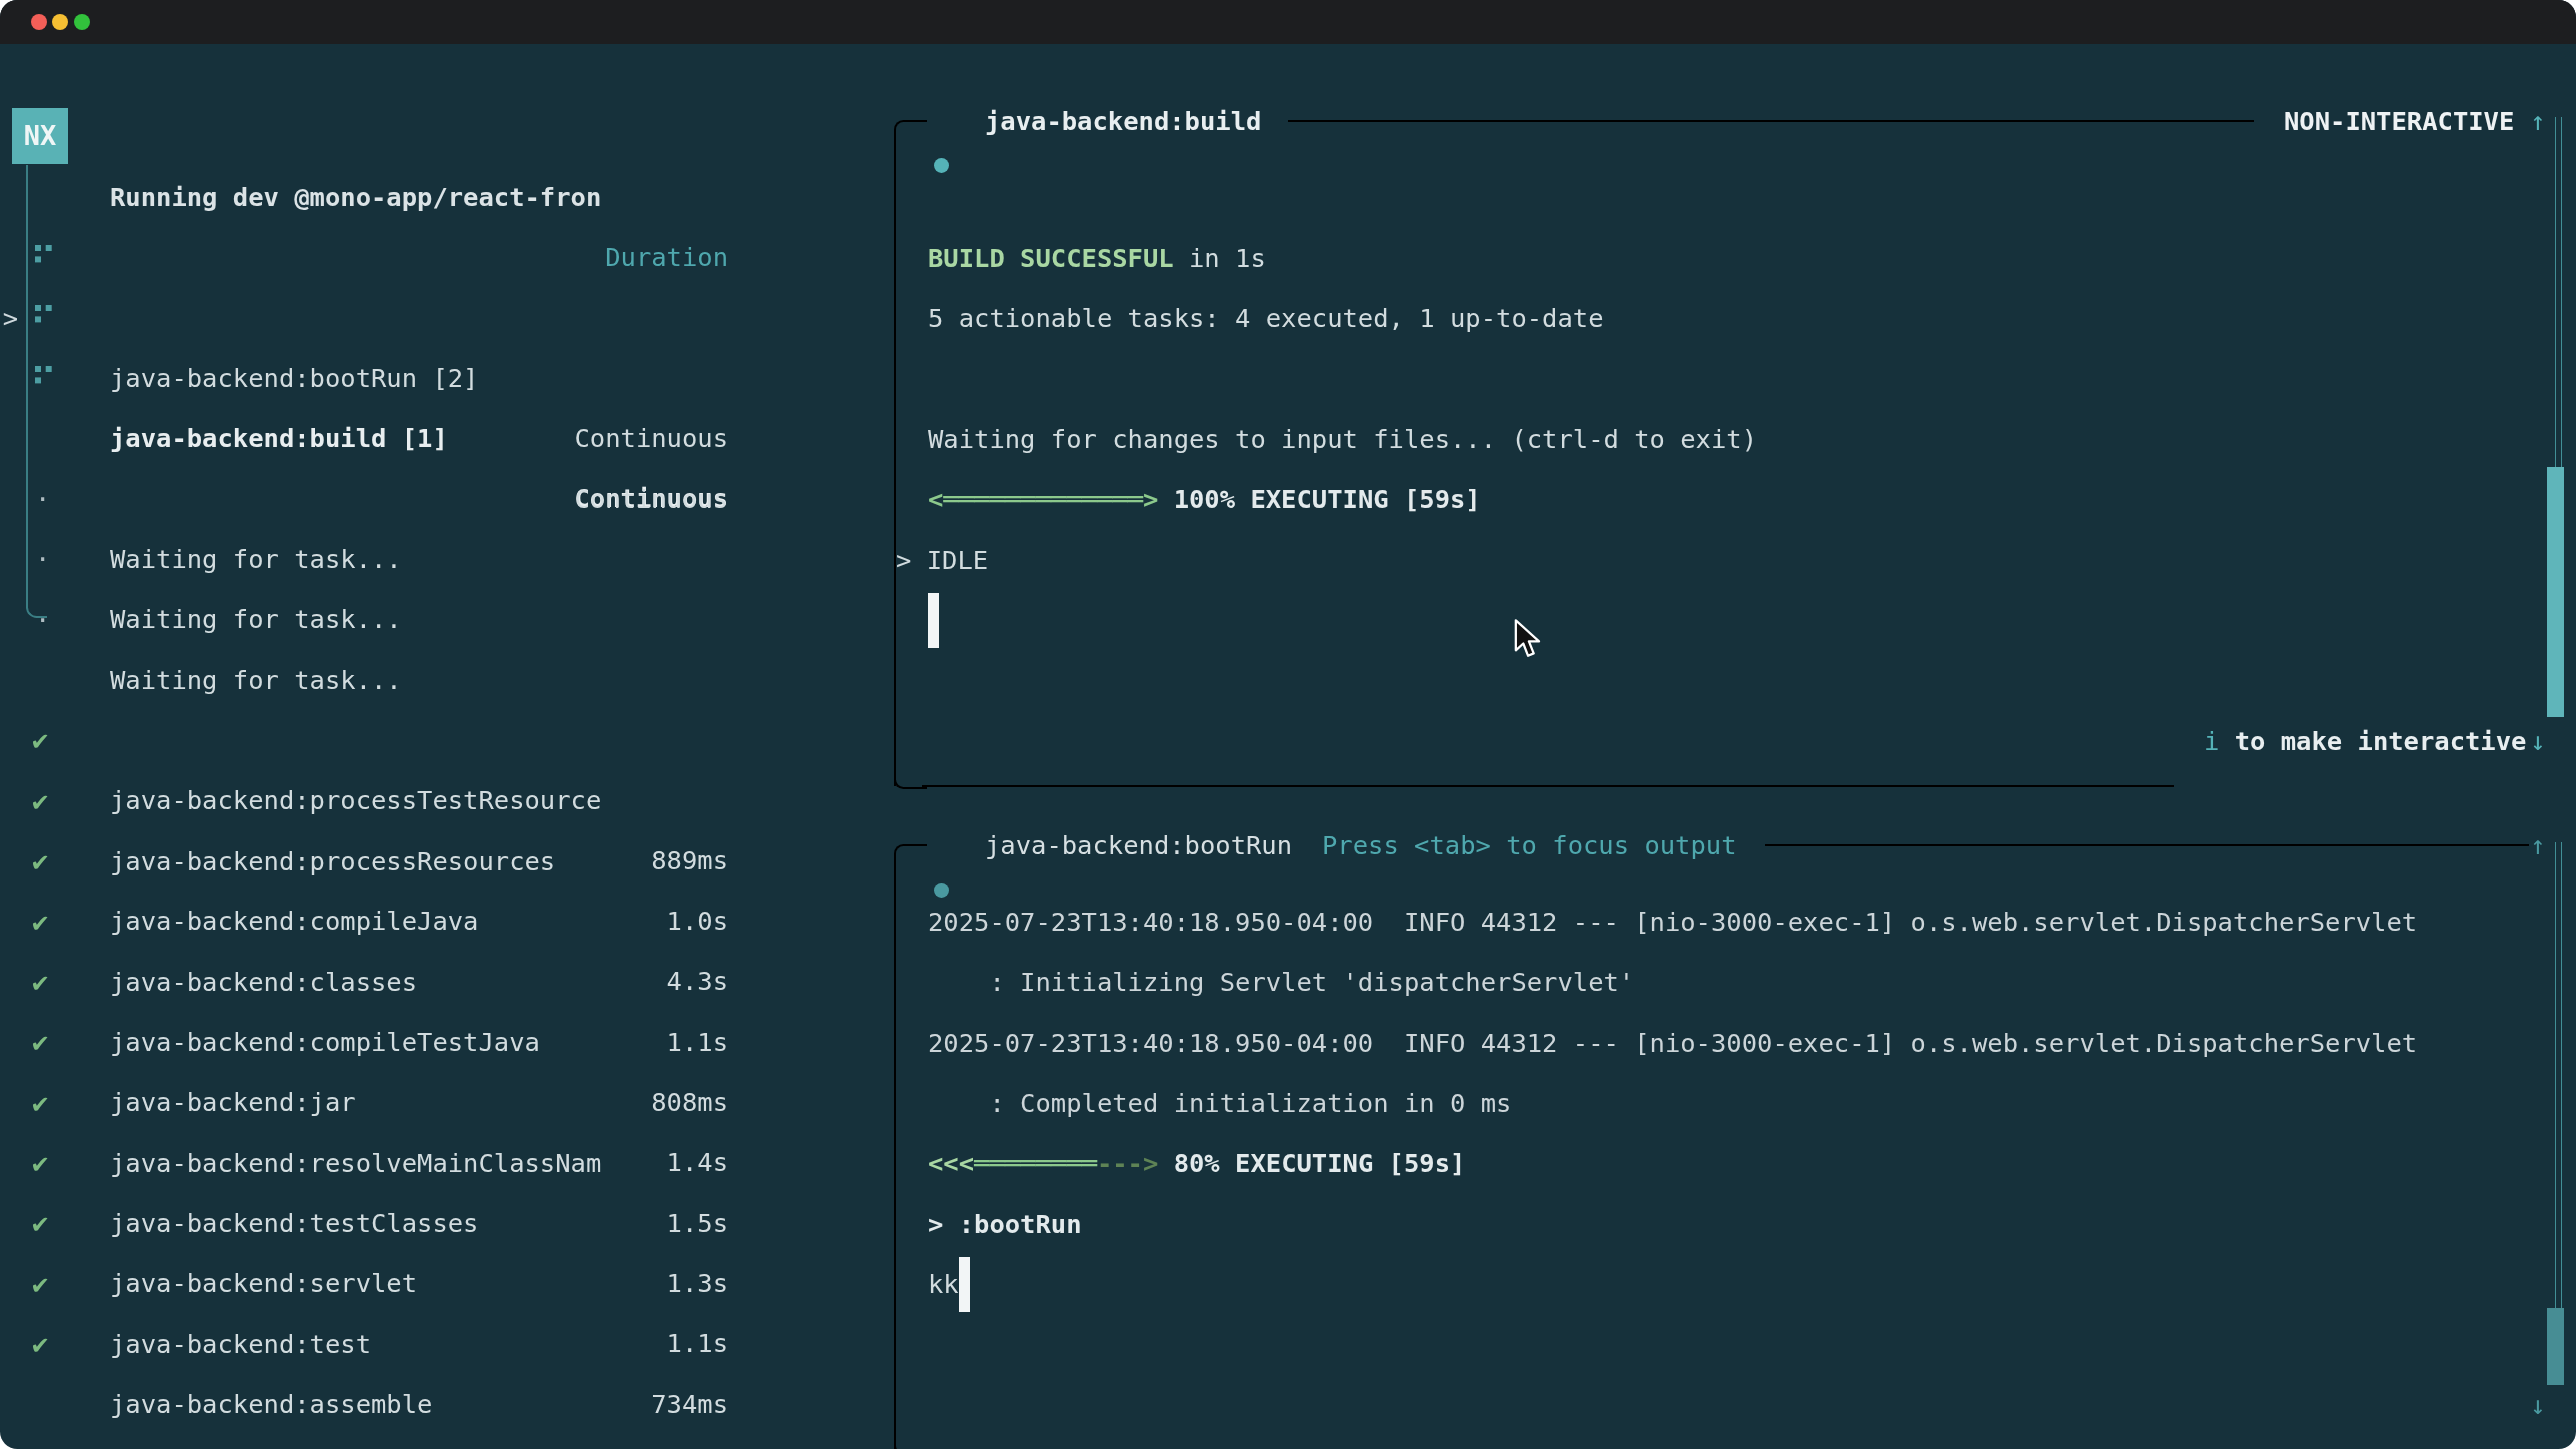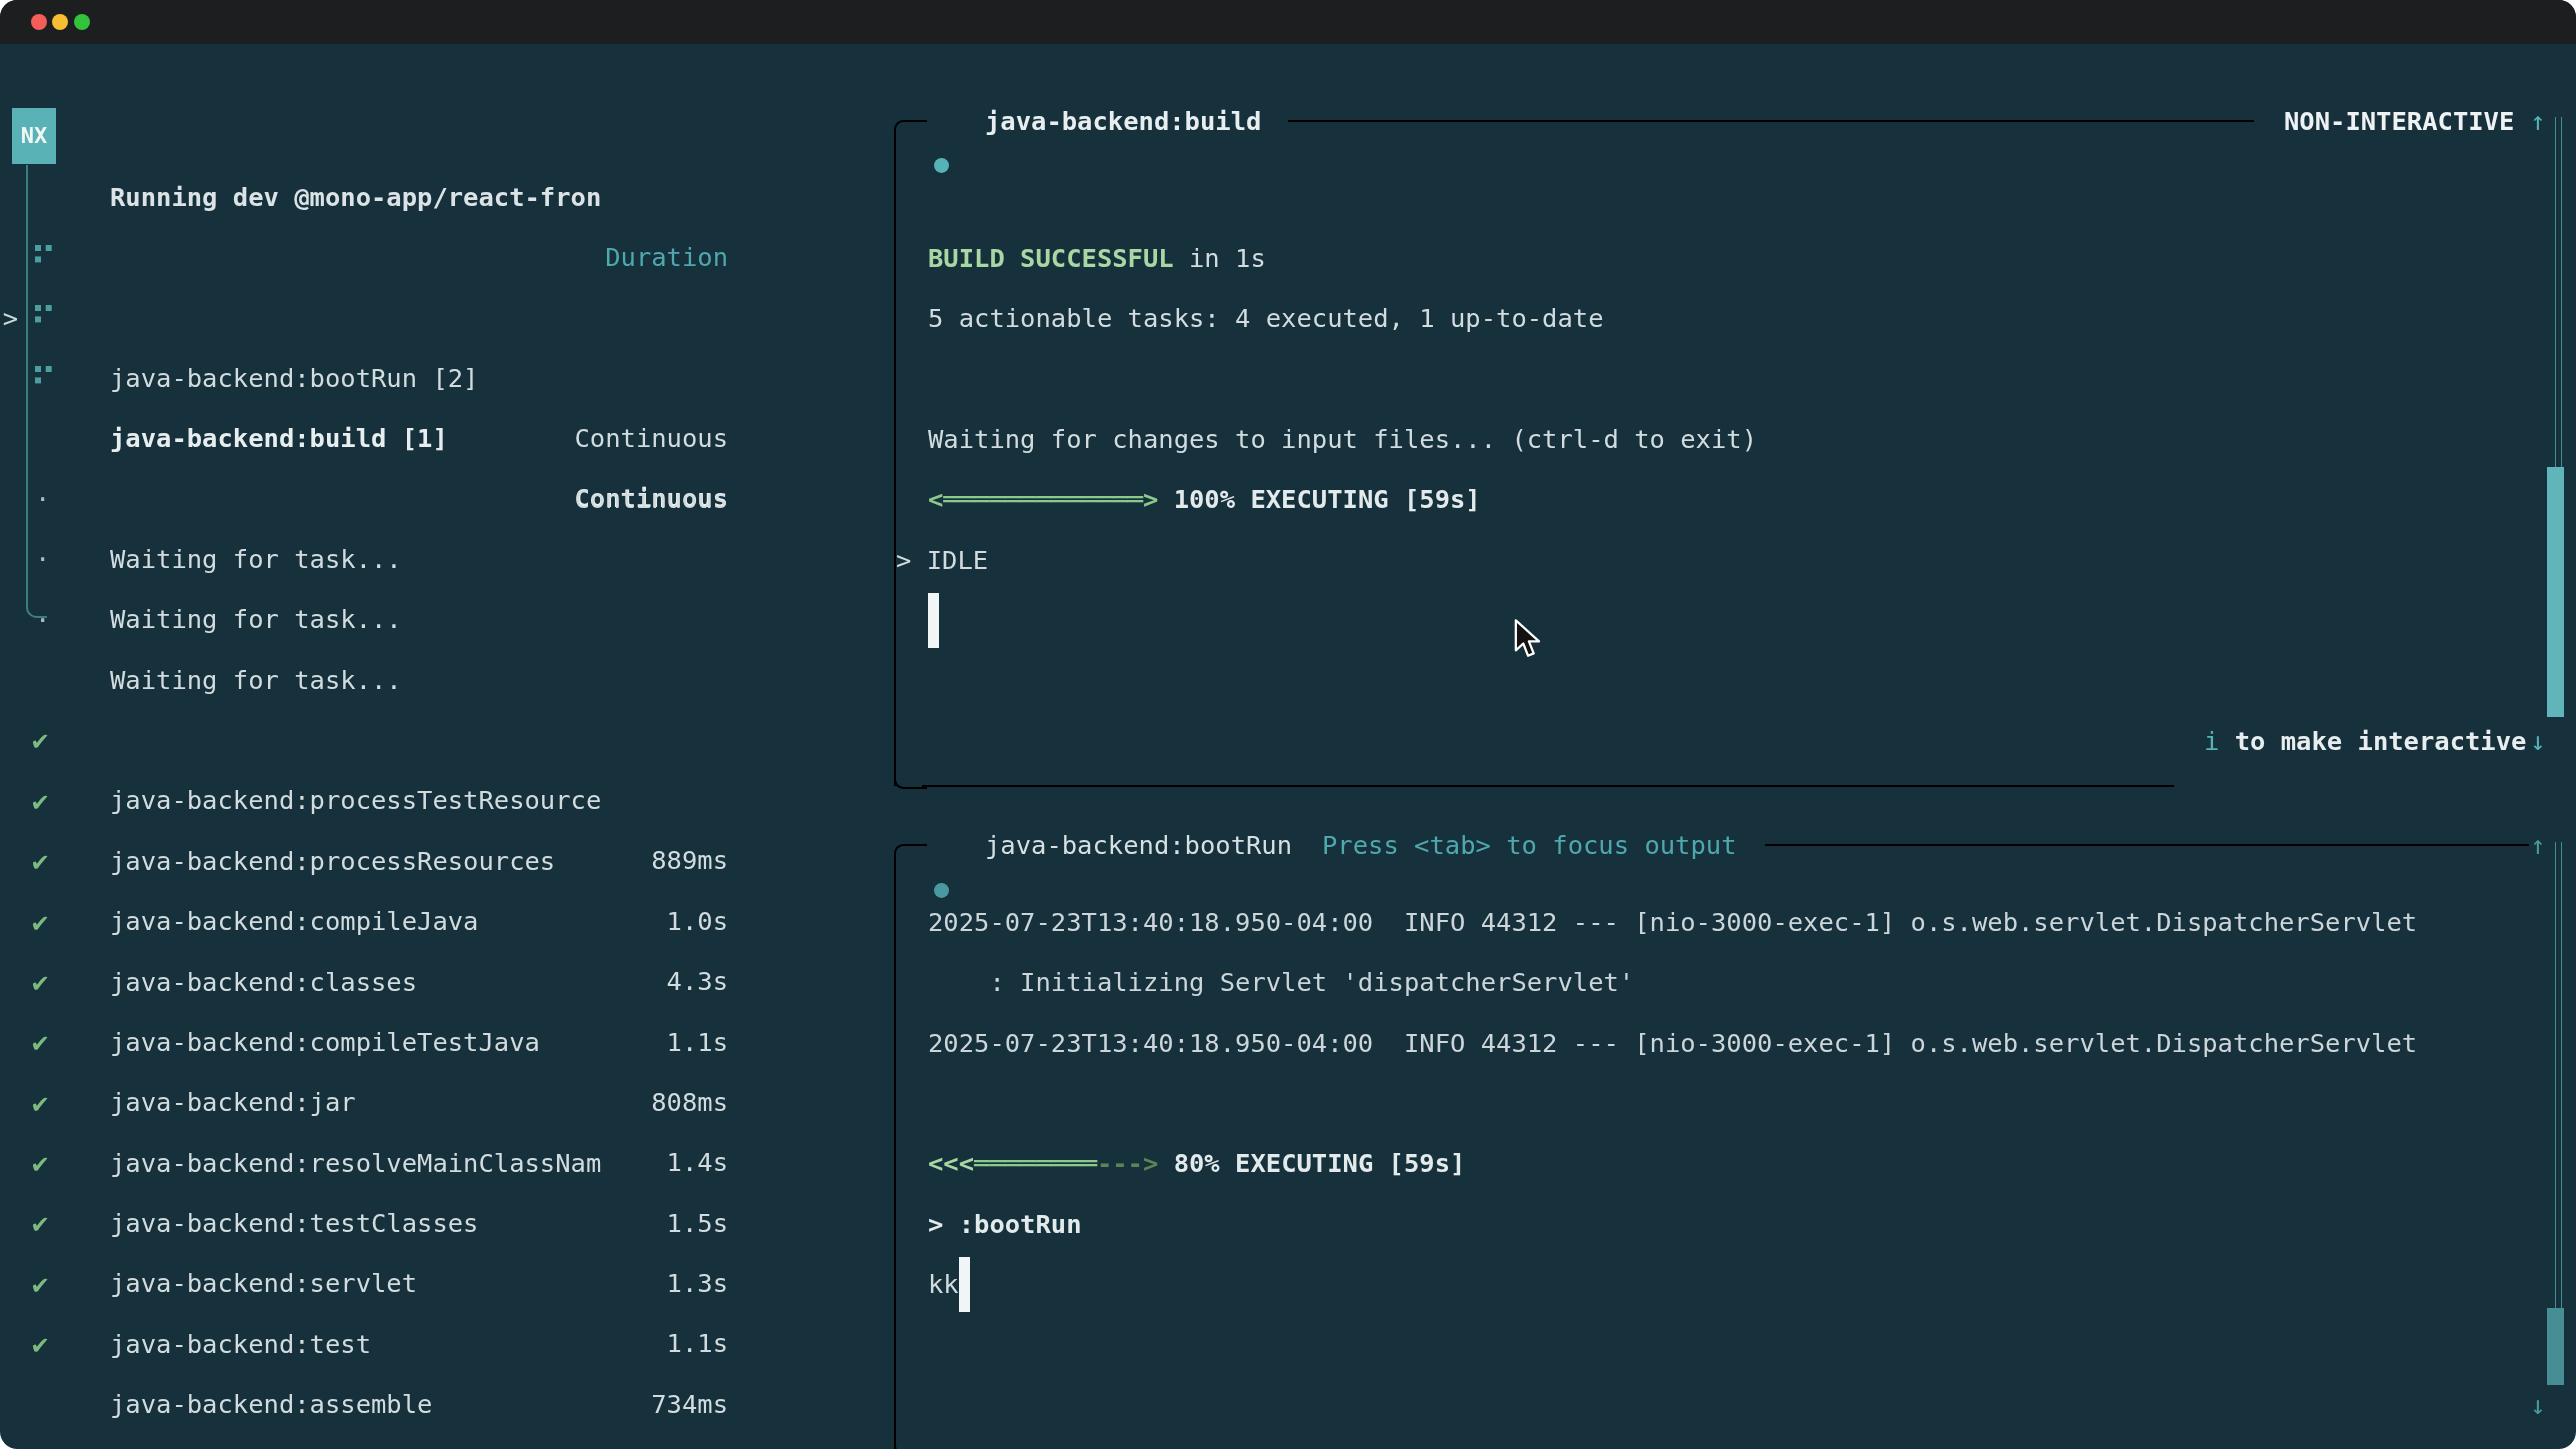--- a/index.html
+++ b/index.html
@@ -12,22 +12,22 @@
   .r{position:absolute;height:60px;line-height:60px;font-size:25.5px;white-space:pre;color:#d2dcdf;}
   .b{font-weight:bold;}
   .teal{color:#55b3b8;}
   .teal2{color:#4fa8ae;}
   .dimteal{color:#4a99a0;}
   .green{color:#8cc98c;}
   .ltgreen{color:#a9d7a3;}
   .dkgreen{color:#5e8355;}
   .white{color:#e8eef0;text-align:center;}
   
-  #nxlogo{position:absolute;left:12px;top:64px;width:44px;height:56px;background:#59b2b5;
-          color:#eff6f6;font-weight:bold;font-size:22px;text-align:center;line-height:56px;}
+  #nxlogo{position:absolute;left:12px;top:64px;width:56px;height:56px;background:#59b2b5;
+          color:#eff6f6;font-weight:bold;font-size:27px;text-align:center;line-height:56px;}
   .srow{left:0;width:770px;}
   .srow .lbl{position:absolute;left:110px;}
   .srow .dur{position:absolute;right:42px;}
   .chk{position:absolute;left:32px;color:#7cba80;font-size:27px;}
   .bullet{position:absolute;left:35px;color:#aebcc1;}
   .spin{position:absolute;left:35px;width:6px;height:6px;background:#4d9ea3;
         box-shadow:10.7px 0 0 #4d9ea3,0 11.4px 0 #4d9ea3;}
   #tree{position:absolute;left:25.5px;top:121px;width:19px;height:451px;
         border-left:2px solid #3a7e84;border-bottom:2px solid #3a7e84;border-bottom-left-radius:10.7px;}
   #caret{position:absolute;left:2.7px;top:244px;height:60px;line-height:60px;font-size:25.5px;color:#cfd9dd;}
@@ -184,20 +184,21 @@
     <div class="corner blcorner p2c" style="left:894px;top:1378px"></div>
 
     <div class="dot" style="left:934px;top:839px;background:#4a99a0"></div>
     <div class="r" style="left:985px;top:771px;color:#d6dfe2">java-backend:bootRun</div>
     <div class="r teal2" style="left:1322px;top:771px">Press &lt;tab&gt; to focus output</div>
     <div class="r dimteal" style="left:2530px;top:771px">↑</div>
 
     <div class="r" style="left:928px;top:848px;color:#ccd5d9">2025-07-23T13:40:18.950-04:00  INFO 44312 --- [nio-3000-exec-1] o.s.web.servlet.DispatcherServlet</div>
     <div class="r" style="left:928px;top:908px;color:#ccd5d9">    : Initializing Servlet 'dispatcherServlet'</div>
     <div class="r" style="left:928px;top:969px;color:#ccd5d9">2025-07-23T13:40:18.950-04:00  INFO 44312 --- [nio-3000-exec-1] o.s.web.servlet.DispatcherServlet</div>
+    <div class="r" style="left:928px;top:1029px;color:#ccd5d9">    : Completed initialization in 0 ms</div>
 
     <div class="r" style="left:928px;top:1089px"><span class="b ltgreen">&lt;&lt;&lt;</span><span class="b green">════════</span><span class="b dkgreen">---&gt;</span><span class="b" style="color:#e3eaec"> 80% EXECUTING [59s]</span></div>
 
     <div class="r b" style="left:928px;top:1150px;color:#e3eaec">&gt; :bootRun</div>
     <div class="r" style="left:928px;top:1210px">kk</div>
     <div class="cursor" style="left:959px;top:1213px"></div>
 
     <div class="r dimteal" style="left:2530px;top:1331px">↓</div>
     <div class="track" style="left:2555px;top:798px;height:537px"></div>
     <div class="thumb" style="top:1264px;height:77px;background:#478d94"></div>

